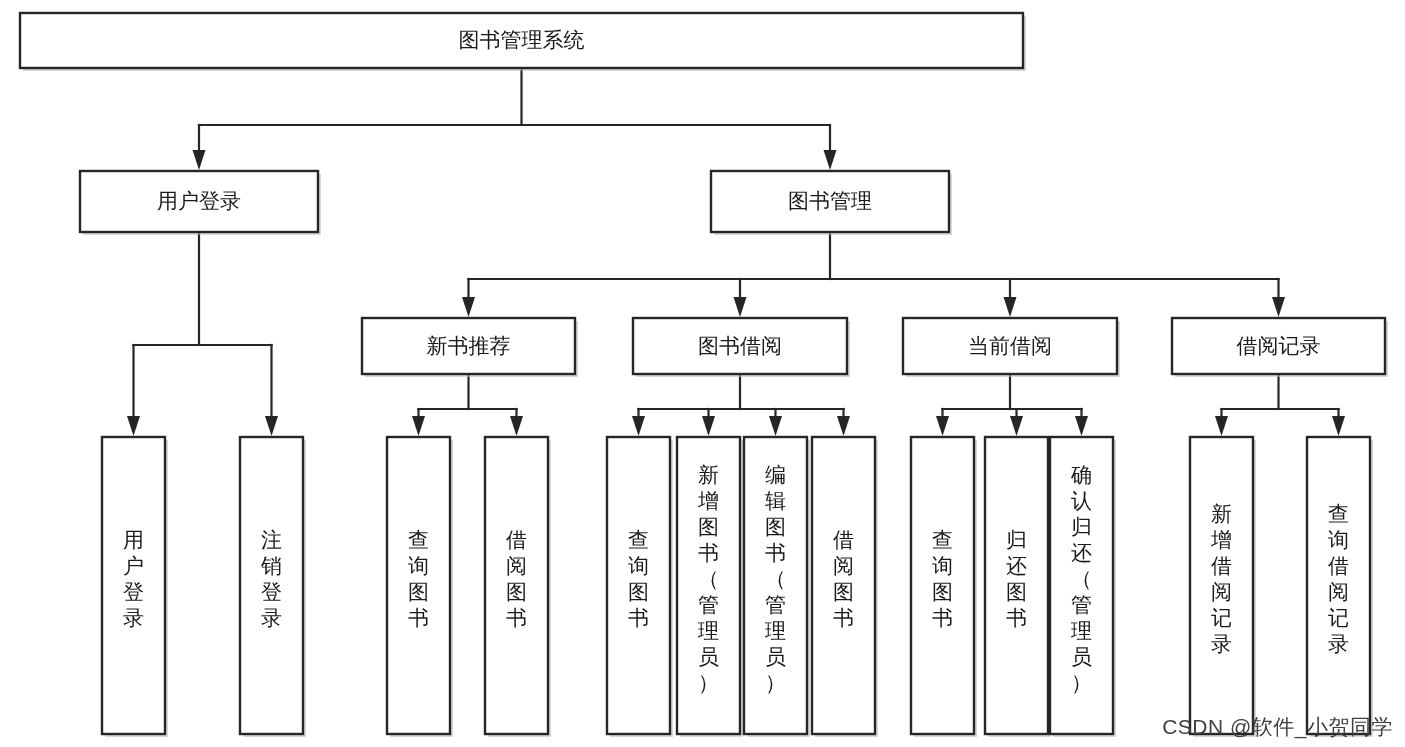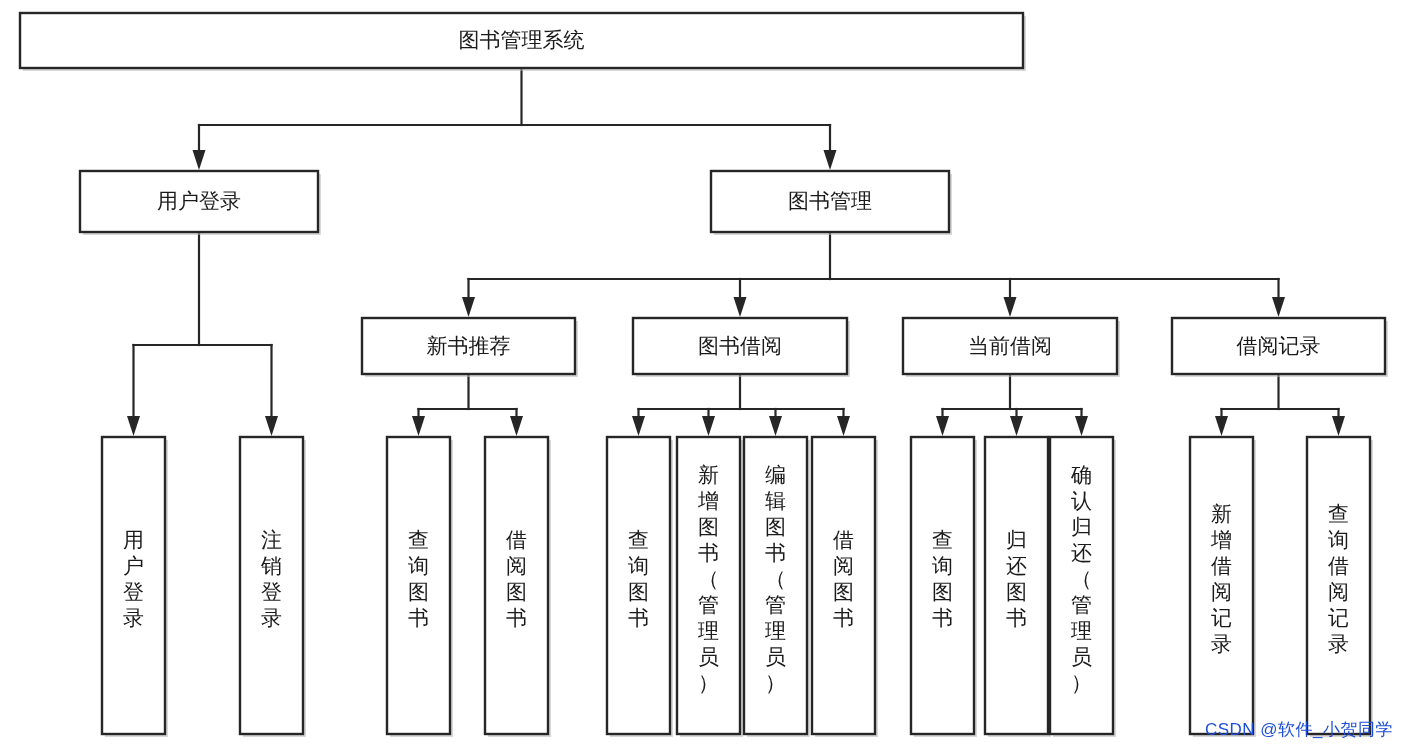--- a/index.html
+++ b/index.html
@@ -59,22 +59,22 @@
     fill: #1a1a1a;
     font-size: 21px;
     text-anchor: middle;
     white-space: pre;
   }
   .watermark-text {
     position: absolute;
     right: 12px;
     bottom: 6px;
     font-family: "Liberation Sans", "DejaVu Sans", sans-serif;
-    font-size: 17px;
-    color: #1d4ed8;
+    font-size: 21px;
+    color: #404040;
     letter-spacing: 0.5px;
     user-select: none;
     pointer-events: none;
   }
 </style>
 </head>
 <body>
 
 <div id="diagram-root">
   <svg id="diagram-svg" viewBox="0 0 1405 747">

